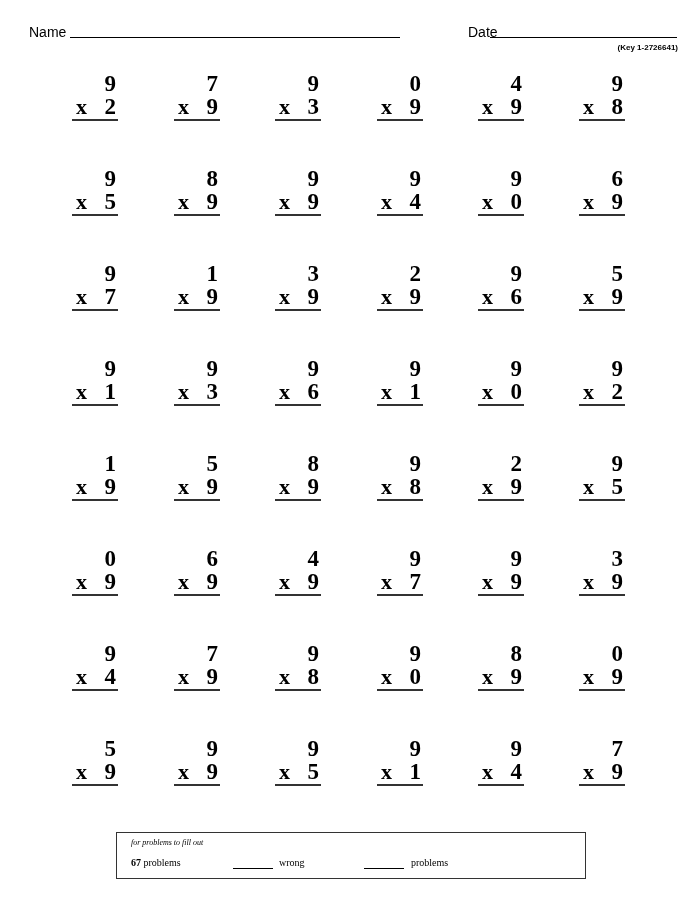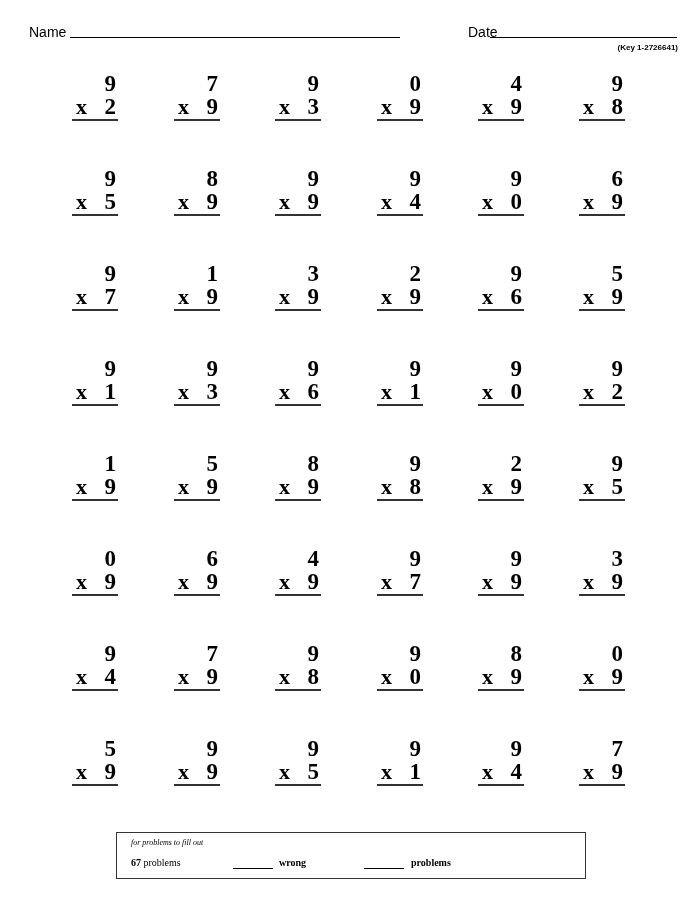--- a/index.html
+++ b/index.html
@@ -12,21 +12,21 @@
   .prob { position: absolute; width: 46px; font-family: "Liberation Serif", serif; font-weight: bold; font-size: 23px; line-height: 22px; }
   .prob .top { text-align: right; padding-right: 2px; height: 22px; }
   .prob .bot { position: relative; height: 24px; border-bottom: 2px solid #333; }
   .prob .x { position: absolute; left: 4px; bottom: 1px; font-size: 22px; }
   .prob .n2 { position: absolute; right: 2px; bottom: 1px; }
   .box { position: absolute; left: 116px; top: 832px; width: 468px; height: 45px; border: 1.5px solid #333; font-family: "Liberation Serif", serif; }
   .box .note { position: absolute; left: 14px; top: 5px; font-size: 8px; font-style: italic; }
   .box .row { position: absolute; left: 14px; top: 24px; font-size: 10px; width: 440px; }
   .box .count { font-weight: bold; }
   .box .blank { position: absolute; top: 11px; height: 0; border-top: 1px solid #000; width: 40px; }
-  .box .lbl { position: absolute; top: 0; font-weight: bold; }
+  .box .lbl { position: absolute; top: 0; }
 </style>
 </head>
 <body>
 
 <div>
   <span class="hdr hdr-label" style="left:29px;">Name</span>
   <div class="hdr-line" style="left:70px; width:330px;"></div>
   <span class="hdr hdr-label" style="left:468px;">Date</span>
   <div class="hdr-line" style="left:490px; width:187px;"></div>
   <span class="key">(Key 1-2726641)</span>

